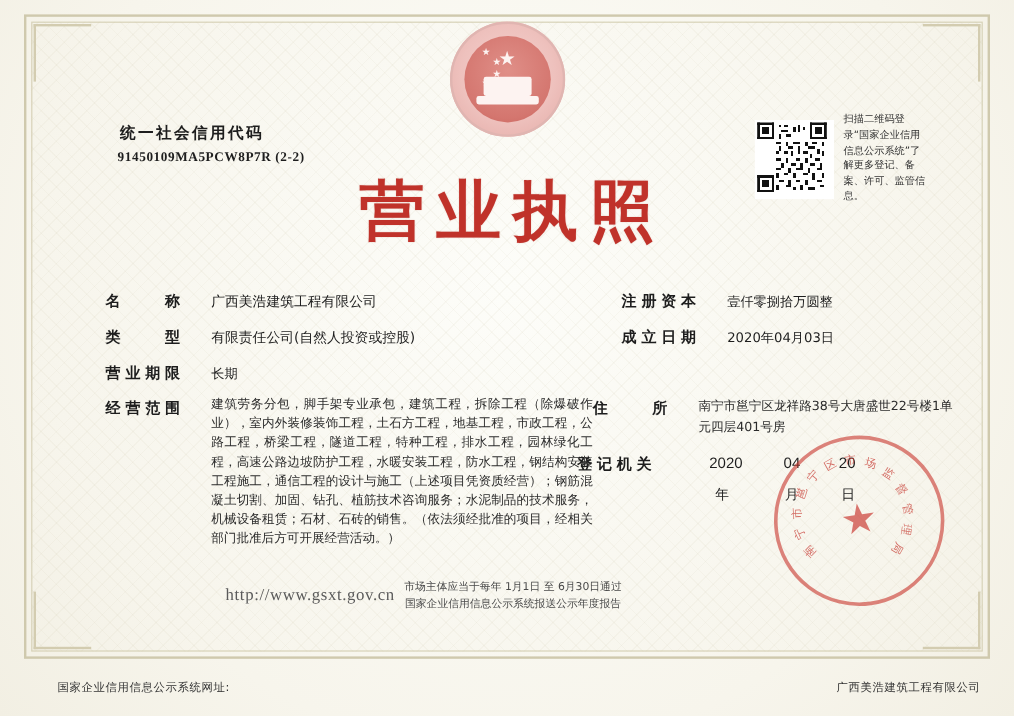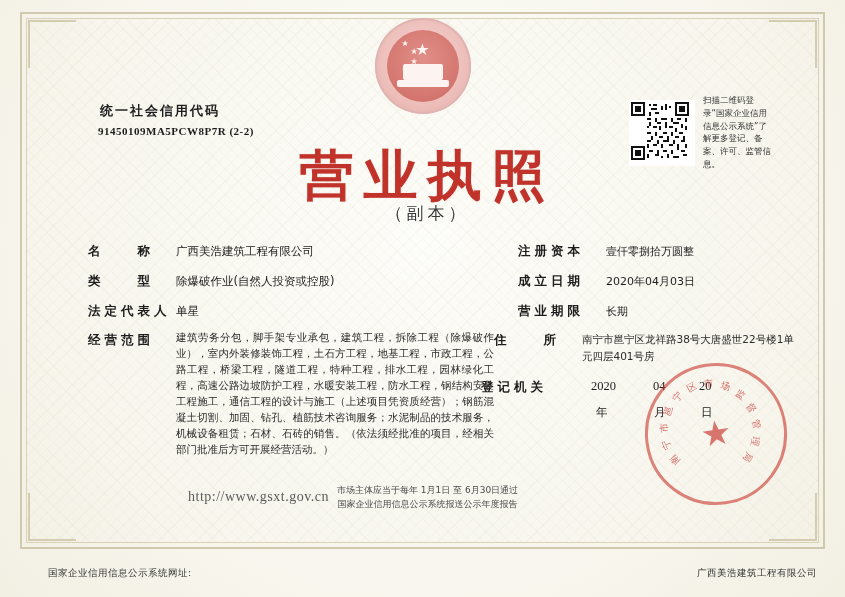--- a/index.html
+++ b/index.html
@@ -143,21 +143,21 @@
   .registry{
     position:absolute;right:22px;bottom:84px;width:300px;height:72px;
   }
   .registry .rlabel{
     position:absolute;left:18px;top:8px;
     font-size:12.5px;font-weight:bold;letter-spacing:4px;color:#1d1d1d;
     font-family:"DejaVu Sans", sans-serif;
   }
   .registry .dnum{
     position:absolute;top:8px;font-size:12.5px;color:#1d1d1d;
-    font-family:Liberation Serif, serif;
+    font-family:Liberation Sans, sans-serif;
   }
   .registry .d-y{left:128px;}
   .registry .d-m{left:190px;}
   .registry .d-d{left:236px;}
   .registry .dunit{
     position:absolute;top:34px;font-size:11.5px;color:#1d1d1d;letter-spacing:1px;
     font-family:"DejaVu Sans", sans-serif;
   }
   .registry .u-y{left:133px;}
   .registry .u-m{left:191px;}
@@ -328,51 +328,46 @@
           <rect x="15" y="27" width="1" height="1"></rect>
             <rect x="18" y="26" width="1" height="2"></rect>
           <rect x="21" y="27" width="3" height="1"></rect>
             <rect x="26" y="26" width="2" height="1"></rect>
         </g>
       </svg>
     </div>
     <div class="qr-note">扫描二维码登录“国家企业信用信息公示系统”了解更多登记、备案、许可、监管信息。</div>
 
     <div class="title">营业执照</div>
-    <div class="subtitle">（副本）</div>
 
     <div class="fields">
 
       <div class="row">
         <div class="col-left">
           <div class="lbl">名　　称</div>
           <div class="val">广西美浩建筑工程有限公司</div>
         </div>
         <div class="col-right">
           <div class="lbl">注册资本</div>
           <div class="val small">壹仟零捌拾万圆整</div>
         </div>
       </div>
 
       <div class="row">
         <div class="col-left">
           <div class="lbl">类　　型</div>
-          <div class="val">除爆破作业(自然人投资或控股)</div>
+          <div class="val">有限责任公司(自然人投资或控股)</div>
         </div>
         <div class="col-right">
           <div class="lbl">成立日期</div>
           <div class="val small">2020年04月03日</div>
         </div>
       </div>
 
       <div class="row">
-        <div class="col-left">
-          <div class="lbl">法定代表人</div>
-          <div class="val">单星</div>
-        </div>
         <div class="col-right">
           <div class="lbl">营业期限</div>
           <div class="val small">长期</div>
         </div>
       </div>
 
       <div class="row">
         <div class="col-left">
           <div class="lbl">经营范围</div>
           <div class="scope-val">建筑劳务分包，脚手架专业承包，建筑工程，拆除工程（除爆破作业），室内外装修装饰工程，土石方工程，地基工程，市政工程，公路工程，桥梁工程，隧道工程，特种工程，排水工程，园林绿化工程，高速公路边坡防护工程，水暖安装工程，防水工程，钢结构安装工程施工，通信工程的设计与施工（上述项目凭资质经营）；钢筋混凝土切割、加固、钻孔、植筋技术咨询服务；水泥制品的技术服务，机械设备租赁；石材、石砖的销售。（依法须经批准的项目，经相关部门批准后方可开展经营活动。）</div>

